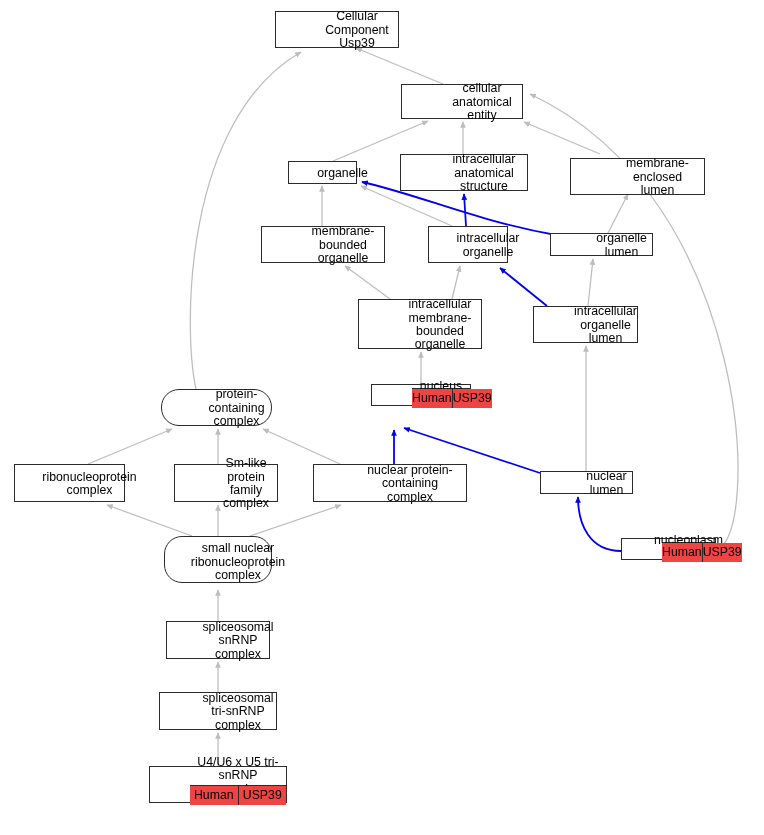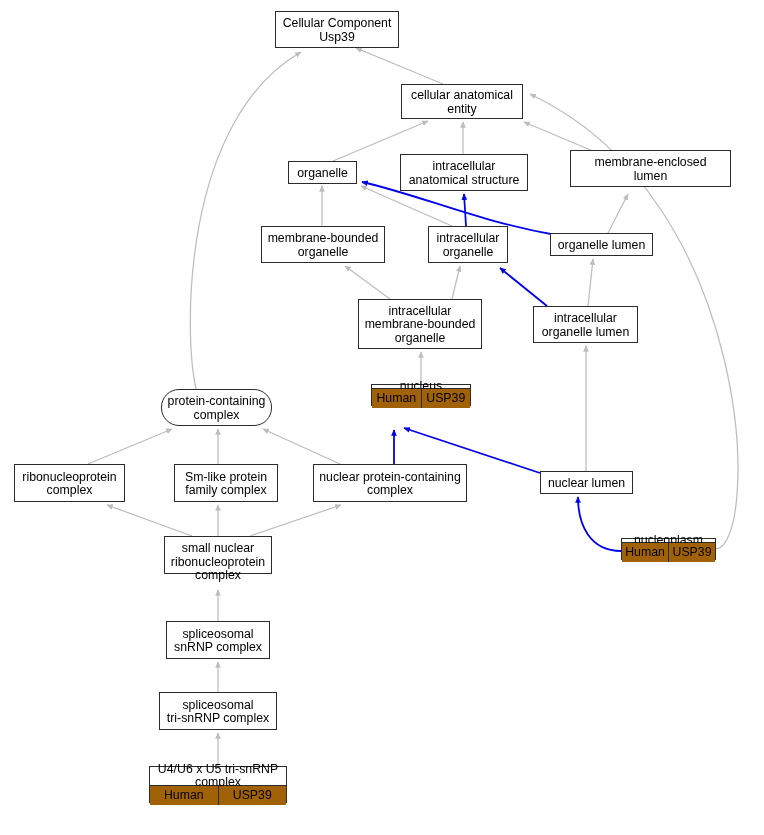--- a/index.html
+++ b/index.html
@@ -1,28 +1,28 @@
 <!DOCTYPE html>
 <html><head>
 <meta charset="utf-8">
 <style>
   html,body{margin:0;padding:0;background:#ffffff;}
   body{font-family:"Liberation Sans", sans-serif;}
   #canvas{position:relative;width:764px;height:835px;background:#ffffff;overflow:hidden;}
   #edges{position:absolute;left:0;top:0;width:764px;height:835px;}
-  .node{position:absolute;box-sizing:border-box;border:1px solid #2b2b2b;background:#ffffff;}
+  .node{position:absolute;box-sizing:border-box;border:1px solid #2b2b2b;background:#ffffff;padding-left:40px;}
   .node .title{
     display:flex;align-items:center;justify-content:center;
     text-align:center;color:#000000;font-size:12.3px;line-height:13.4px;
     padding:1px 4px;box-sizing:border-box;white-space:pre-line;
   }
   .node .annots{display:flex;border-top:1px solid #2b2b2b;height:19px;}
   .node .annots .cell{
     flex:1;display:flex;align-items:center;justify-content:center;
-    background:#a16207;color:#000000;font-size:12.3px;line-height:13.4px;
+    background:#ef4444;color:#000000;font-size:12.3px;line-height:13.4px;
     box-sizing:border-box;
   }
   .node .annots .cell + .cell{border-left:1px solid #2b2b2b;}
 </style>
 </head>
 <body>
 
 <div id="canvas">
   <svg id="edges" viewBox="0 0 764 835">
       <defs>
@@ -72,21 +72,21 @@
         <div class="title" style="height: 35px;">cellular anatomical
 entity</div>
       </div>
       <div class="node" style="left: 288px; top: 161px; width: 69px; height: 23px;">
         <div class="title" style="height: 23px;">organelle</div>
       </div>
       <div class="node" style="left: 400px; top: 154px; width: 128px; height: 37px;">
         <div class="title" style="height: 37px;">intracellular
 anatomical structure</div>
       </div>
-      <div class="node" style="left: 570px; top: 150px; width: 161px; height: 37px;">
+      <div class="node" style="left: 570px; top: 158px; width: 135px; height: 37px;">
         <div class="title" style="height: 37px;">membrane-enclosed
 lumen</div>
       </div>
       <div class="node" style="left: 261px; top: 226px; width: 124px; height: 37px;">
         <div class="title" style="height: 37px;">membrane-bounded
 organelle</div>
       </div>
       <div class="node" style="left: 428px; top: 226px; width: 80px; height: 37px;">
         <div class="title" style="height: 37px;">intracellular
 organelle</div>
@@ -122,21 +122,21 @@
         <div class="title" style="height: 38px;">Sm-like protein
 family complex</div>
       </div>
       <div class="node" style="left: 313px; top: 464px; width: 154px; height: 38px;">
         <div class="title" style="height: 38px;">nuclear protein-containing
 complex</div>
       </div>
       <div class="node" style="left: 540px; top: 471px; width: 93px; height: 23px;">
         <div class="title" style="height: 23px;">nuclear lumen</div>
       </div>
-      <div class="node" style="left: 164px; top: 536px; width: 108px; height: 38px;">
+      <div class="node" style="left: 164px; top: 536px; width: 108px; height: 47px; border-radius: 18px;">
         <div class="title" style="height: 51px;">small nuclear
 ribonucleoprotein
 complex</div>
       </div>
       <div class="node" style="left: 621px; top: 538px; width: 95px; height: 22px;">
         <div class="title" style="height: 3px;">nucleoplasm</div>
         <div class="annots">
           <div class="cell">Human</div>
           <div class="cell">USP39</div>
         </div>

